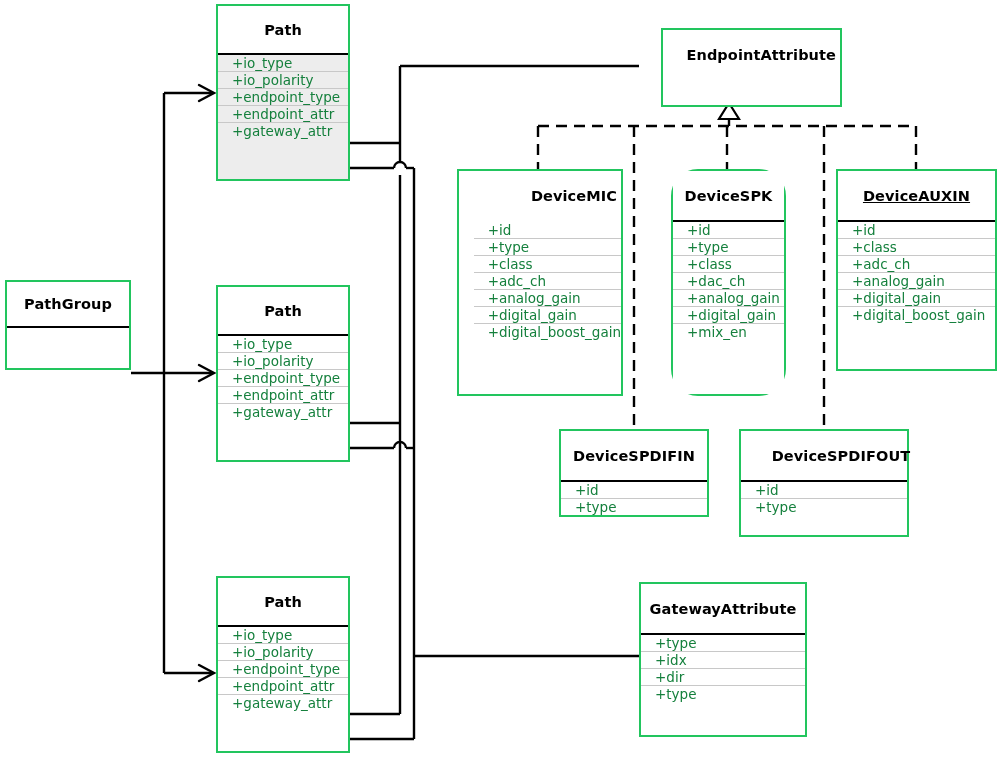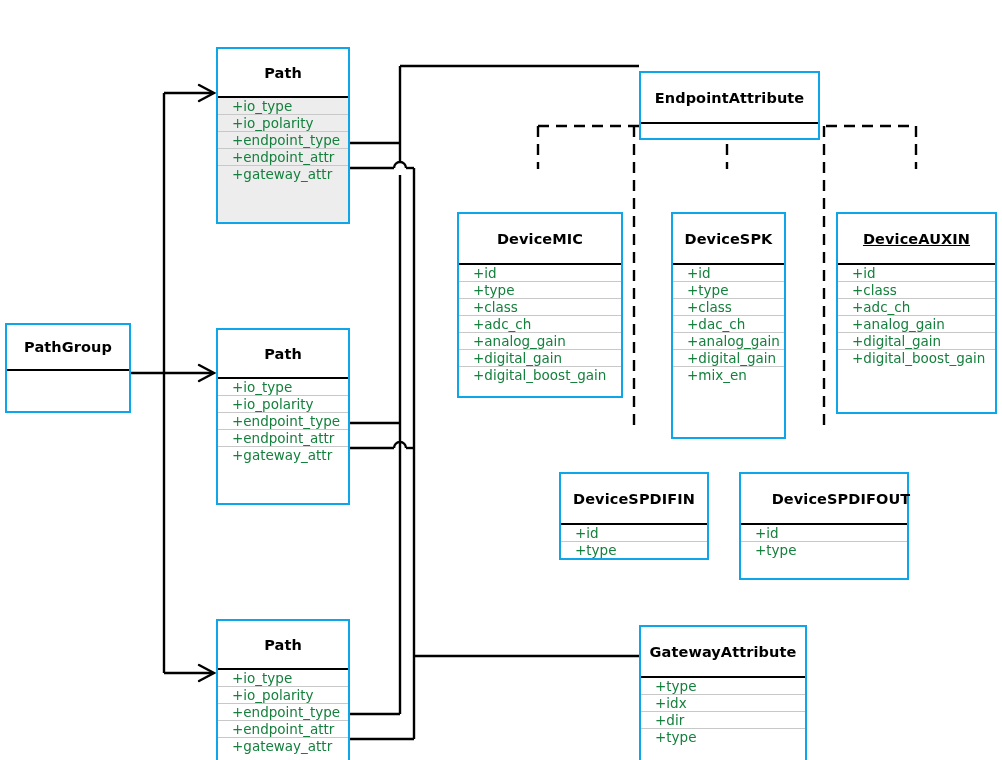--- a/index.html
+++ b/index.html
@@ -25,25 +25,24 @@
   #edges {
     position: absolute;
     left: 0; top: 0;
     width: 1002px;
     height: 760px;
     pointer-events: none;
   }
   .uml-class {
     position: absolute;
     box-sizing: border-box;
-    border: 2px solid #0ea5e9;
+    border: 2px solid #22c55e;
     background: #ffffff;
     display: flex;
     flex-direction: column;
-    margin-top: 43px;
   }
   .uml-title {
     box-sizing: border-box;
     display: flex;
     align-items: center;
     justify-content: center;
     font-weight: bold;
     font-size: 14.5px;
     color: #000000;
     letter-spacing: 0.1px;
@@ -197,41 +196,41 @@
     <div class="uml-sep"></div>
     <div class="uml-attrs">
       <div class="uml-attr">+io_type</div>
       <div class="uml-attr">+io_polarity</div>
       <div class="uml-attr">+endpoint_type</div>
       <div class="uml-attr">+endpoint_attr</div>
       <div class="uml-attr">+gateway_attr</div>
     </div>
   </div>
 
-  <div class="uml-class" style="left:639px; top:28px; width:181px; height:69px;">
+  <div class="uml-class" style="left:661px; top:28px; width:181px; height:79px;align-items:flex-end;">
     <div class="uml-title" style="height:49px;">EndpointAttribute</div>
     <div class="uml-sep"></div>
     <div class="uml-attrs empty"></div>
   </div>
 
-  <div class="uml-class" style="left:457px; top:169px; width:166px; height:186px;">
+  <div class="uml-class" style="left:457px; top:169px; width:166px; height:227px;align-items:flex-end;">
     <div class="uml-title" style="height:49px;">DeviceMIC</div>
     <div class="uml-sep"></div>
     <div class="uml-attrs">
       <div class="uml-attr">+id</div>
       <div class="uml-attr">+type</div>
       <div class="uml-attr">+class</div>
       <div class="uml-attr">+adc_ch</div>
       <div class="uml-attr">+analog_gain</div>
       <div class="uml-attr">+digital_gain</div>
       <div class="uml-attr">+digital_boost_gain</div>
     </div>
   </div>
 
-  <div class="uml-class" style="left:671px; top:169px; width:115px; height:227px;">
+  <div class="uml-class" style="left:671px; top:169px; width:115px; height:227px;border-radius:27px;">
     <div class="uml-title" style="height:49px;">DeviceSPK</div>
     <div class="uml-sep"></div>
     <div class="uml-attrs">
       <div class="uml-attr">+id</div>
       <div class="uml-attr">+type</div>
       <div class="uml-attr">+class</div>
       <div class="uml-attr">+dac_ch</div>
       <div class="uml-attr">+analog_gain</div>
       <div class="uml-attr">+digital_gain</div>
       <div class="uml-attr">+mix_en</div>

